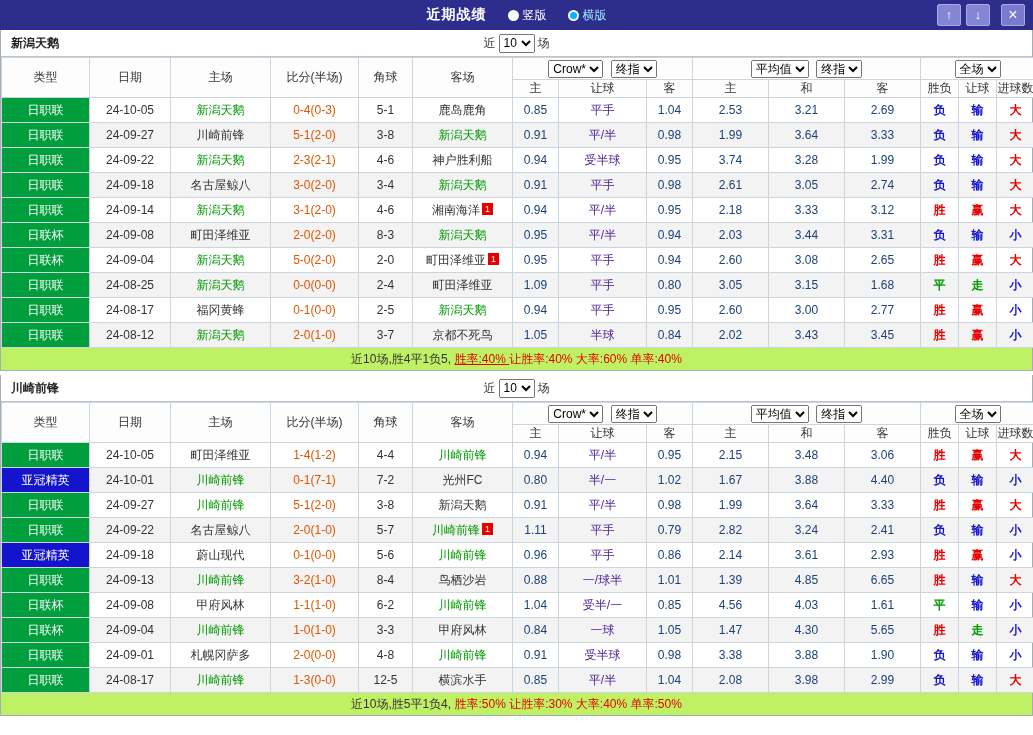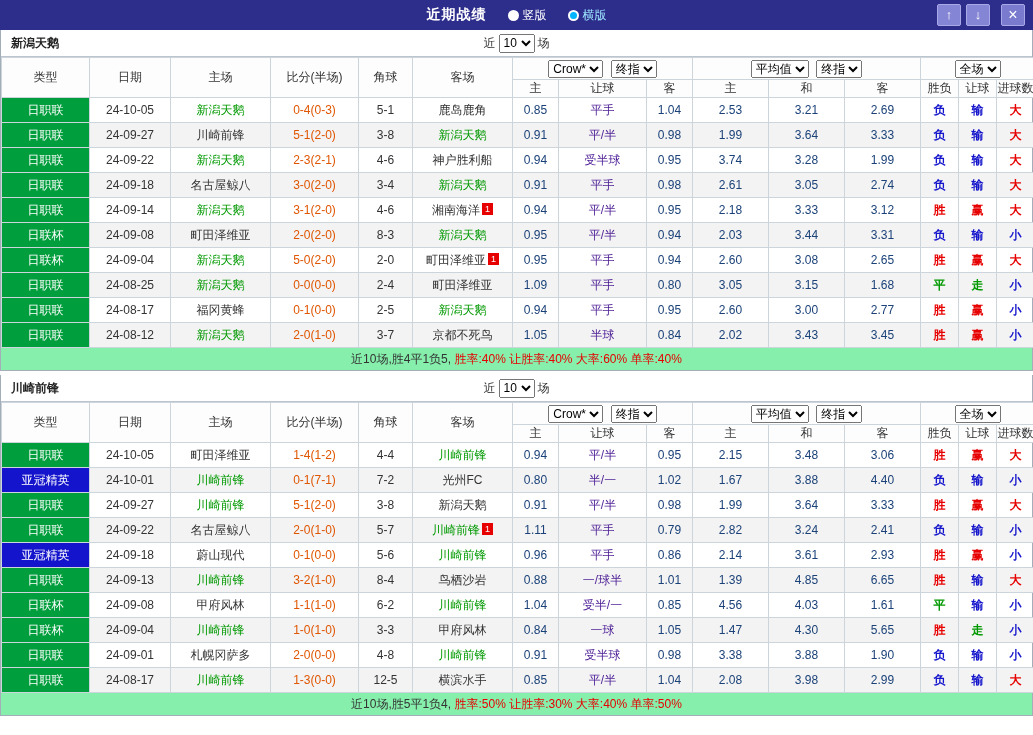--- a/index.html
+++ b/index.html
@@ -40,21 +40,21 @@
   tbody tr:nth-child(even) td { background:#f3f3f3; }
   td.league { color:#fff; font-weight:normal; }
   .team { color:#333; }
   .team.focus { color:#009900; }
   td.score { color:#e05500; }
   td.num { color:#1a4178; }
   td.hand { color:#4c1d95; }
   td.res { font-weight:bold; }
   .redcard { display:inline-block; min-width:11px; height:12px; line-height:12px; background:#e60000; color:#fff;
              font-size:9px; margin-left:2px; vertical-align:2px; padding:0 1px; }
-  .summary { height:22px; display:flex; align-items:center; justify-content:center; font-size:12px; background:#86efac; }
+  .summary { height:22px; display:flex; align-items:center; justify-content:center; font-size:12px; background:#bef264; }
 </style>
 </head>
 <body>
 
 <div class="titlebar">
   <div class="title-center">
     <span class="app-title">近期战绩</span>
     <span class="radio-item">
       <span class="radio"></span>
       <span>竖版</span>
@@ -298,21 +298,21 @@
           <td class="num">3.43</td>
           <td class="num">3.45</td>
           <td class="res" style="color: rgb(230, 0, 0);">胜</td>
           <td class="res" style="color: rgb(230, 0, 0);">赢</td>
           <td class="res" style="color: rgb(21, 21, 204);">小</td>
         </tr>
       </tbody>
   </table>
   <div class="summary">
       <span style="color: rgb(51, 51, 51); white-space: pre;">近10场,胜4平1负5, </span>
-      <span style="color: rgb(230, 0, 0); white-space: pre;">胜率:40% </span>
+      <span style="color: rgb(230, 0, 0); white-space: pre; text-decoration: underline;">胜率:40% </span>
       <span style="color: rgb(230, 0, 0); white-space: pre;">让胜率:40% </span>
       <span style="color: rgb(230, 0, 0); white-space: pre;">大率:60% </span>
       <span style="color: rgb(230, 0, 0); white-space: pre;">单率:40%</span>
     </div>
 </div>
 
 <div class="gap"></div>
 
 <div class="section">
   <div class="section-header">

